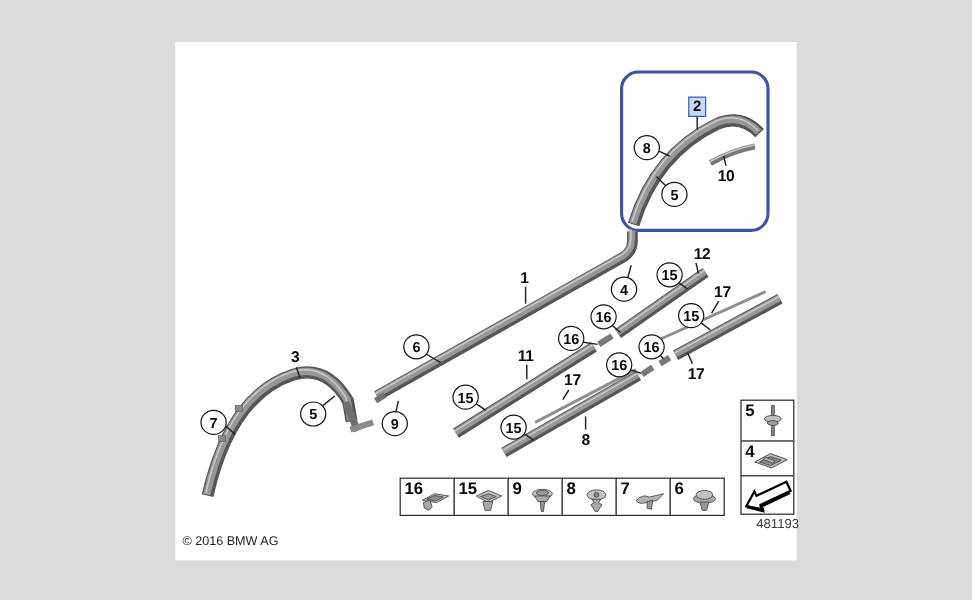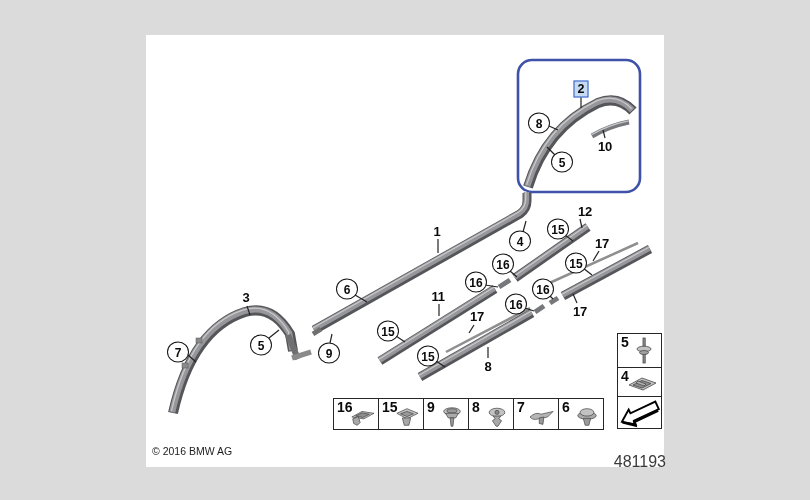--- a/index.html
+++ b/index.html
@@ -54,21 +54,21 @@
     border:1px solid #262626;margin-top:-1px;box-sizing:border-box;
   }
   .scell.c5{height:35px;}
   .scell.c4{height:30px;}
   .scell.carrow{height:33px;}
 
   .copyright{
     position:absolute;left:6px;top:410px;font-size:10.5px;color:#1c1c1c;
   }
   .docnum{
-    position:absolute;right:-2px;top:418px;font-size:16px;color:#3a3a3a;
+    position:absolute;right:-2px;top:396px;font-size:11px;color:#3a3a3a;
   }
 
   
   .st-o{fill:none;stroke:#55565a;stroke-width:9px;}
   .st-f{fill:none;stroke:#97979b;stroke-width:5.5px;}
   .st-h{fill:none;stroke:#c9c9cc;stroke-width:1.3px;}
   .arc-o{fill:none;stroke:#55565a;stroke-width:10px;}
   .arc-f{fill:none;stroke:#97979b;stroke-width:6px;}
   .thin{fill:none;stroke:#8f8f8f;stroke-width:2.5px;}
   .clip{fill:none;stroke:#77787c;stroke-width:5px;}

